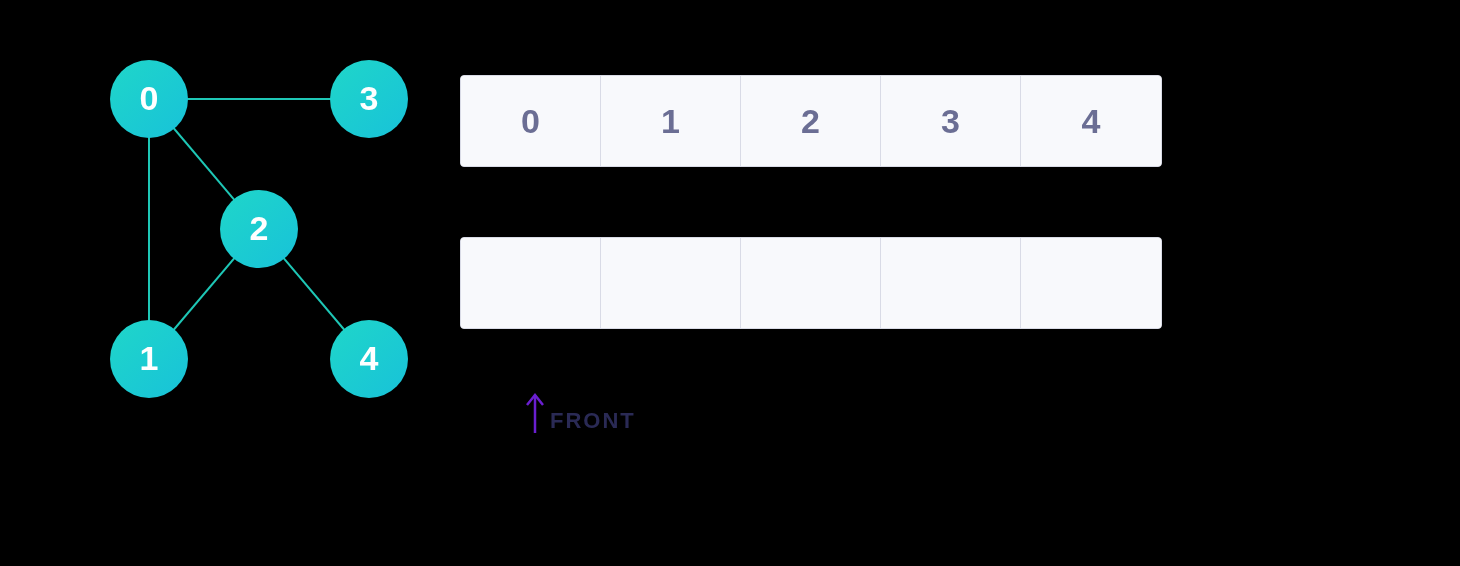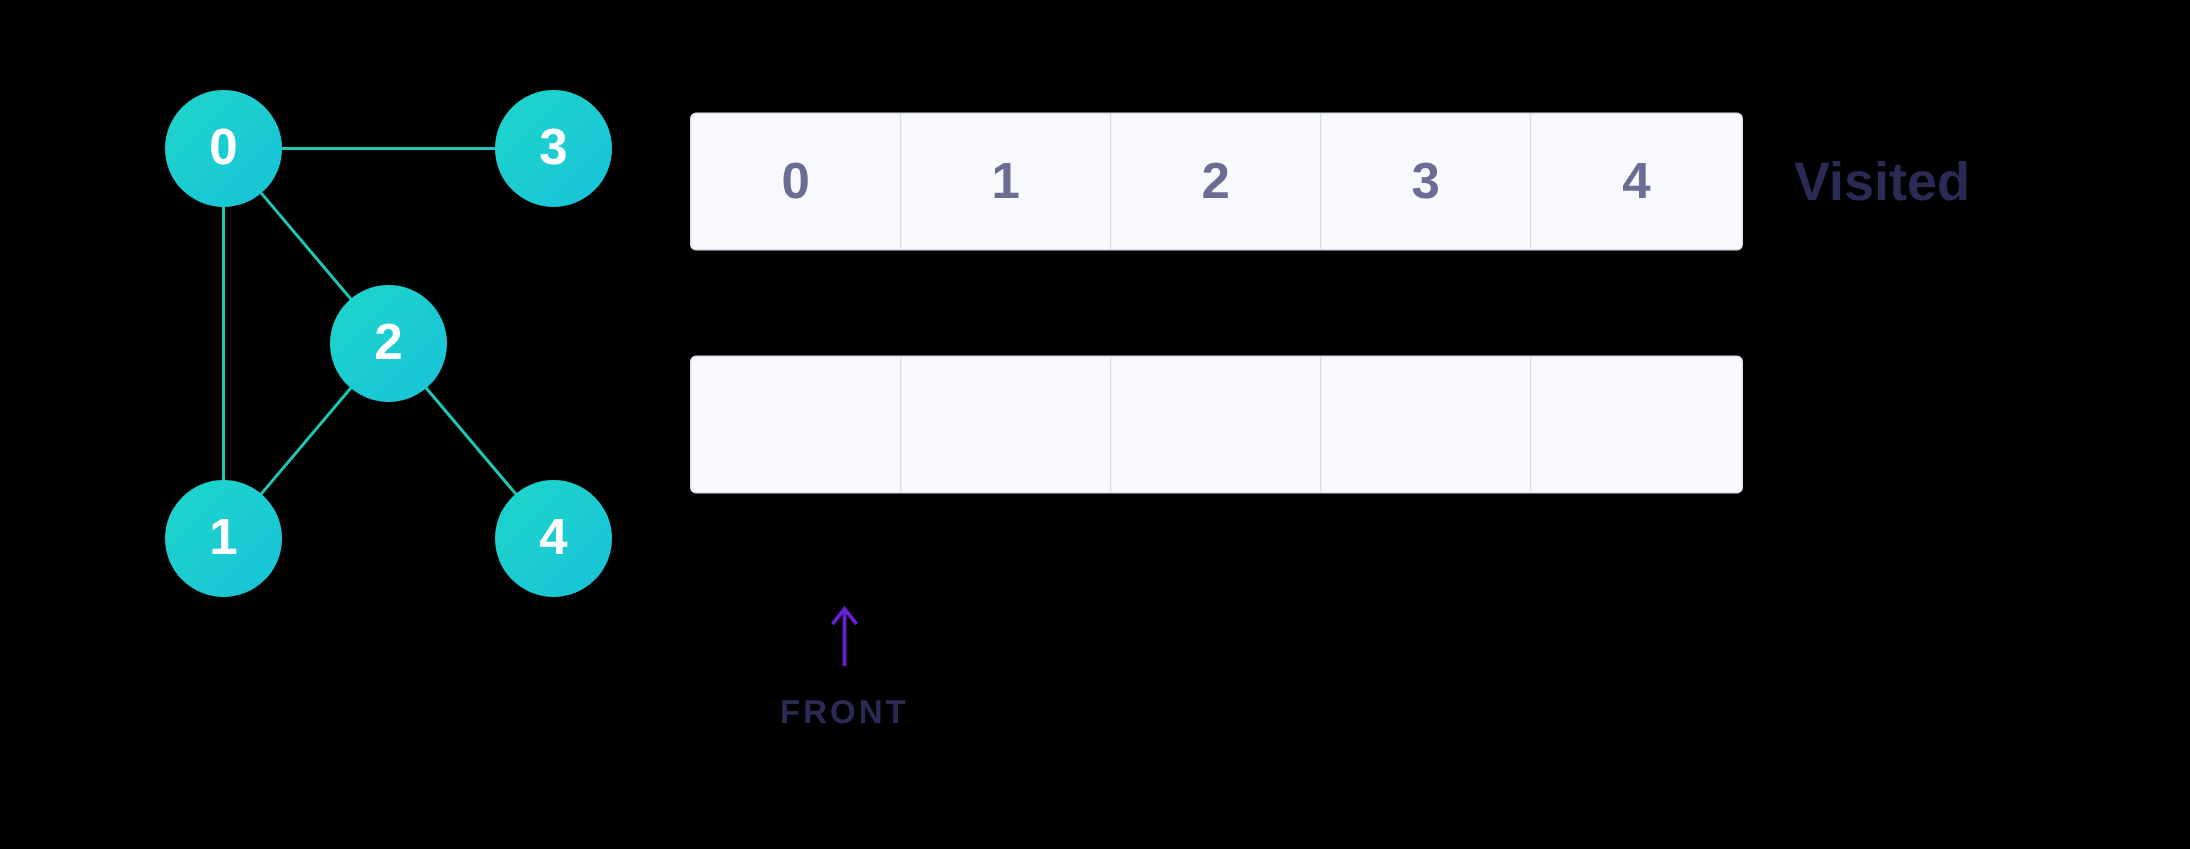--- a/index.html
+++ b/index.html
@@ -18,21 +18,21 @@
   .arrays { position: absolute; left: 460px; top: 75px; }
   .row { display: flex; align-items: center; margin-bottom: 70px; }
   .cells { display: flex; border: 1px solid #d9dbe6; border-radius: 4px; overflow: hidden; background: #f8f9fc; }
   .cell { width: 140px; height: 90px; border-right: 1px solid #d9dbe6; background: #f8f9fc;
           display: flex; align-items: center; justify-content: center;
           font-size: 34px; font-weight: 700; color: #6b6e94; }
   .cell:last-child { border-right: none; }
   .row-label { margin-left: 34px; font-size: 36px; font-weight: 700; color: #2a2a55; }
 
   
-  .front-arrow { position: absolute; left: 520px; top: 402px; display: flex; flex-direction: column; align-items: center; }
+  .front-arrow { position: absolute; left: 520px; top: 390px; display: flex; flex-direction: row; align-items: center; }
   .arrow-svg { width: 30px; height: 42px; }
   .arrow-svg line, .arrow-svg polyline { stroke: #6a1fd0; stroke-width: 2.5; fill: none; }
   .front-label { margin-top: 18px; font-size: 22px; font-weight: 800; letter-spacing: 2px; color: #2a2a55; }
 </style>
 </head>
 <body>
 
 <div class="stage">
 
   <div class="graph">
@@ -63,21 +63,20 @@
 
   <div class="arrays">
     <div class="row">
       <div class="cells">
         <div class="cell">0</div>
         <div class="cell">1</div>
         <div class="cell">2</div>
         <div class="cell">3</div>
         <div class="cell">4</div>
       </div>
-      <div class="row-label">Visited</div>
     </div>
     <div class="row">
       <div class="cells">
         <div class="cell"></div>
         <div class="cell"></div>
         <div class="cell"></div>
         <div class="cell"></div>
         <div class="cell"></div>
       </div>
     </div>

